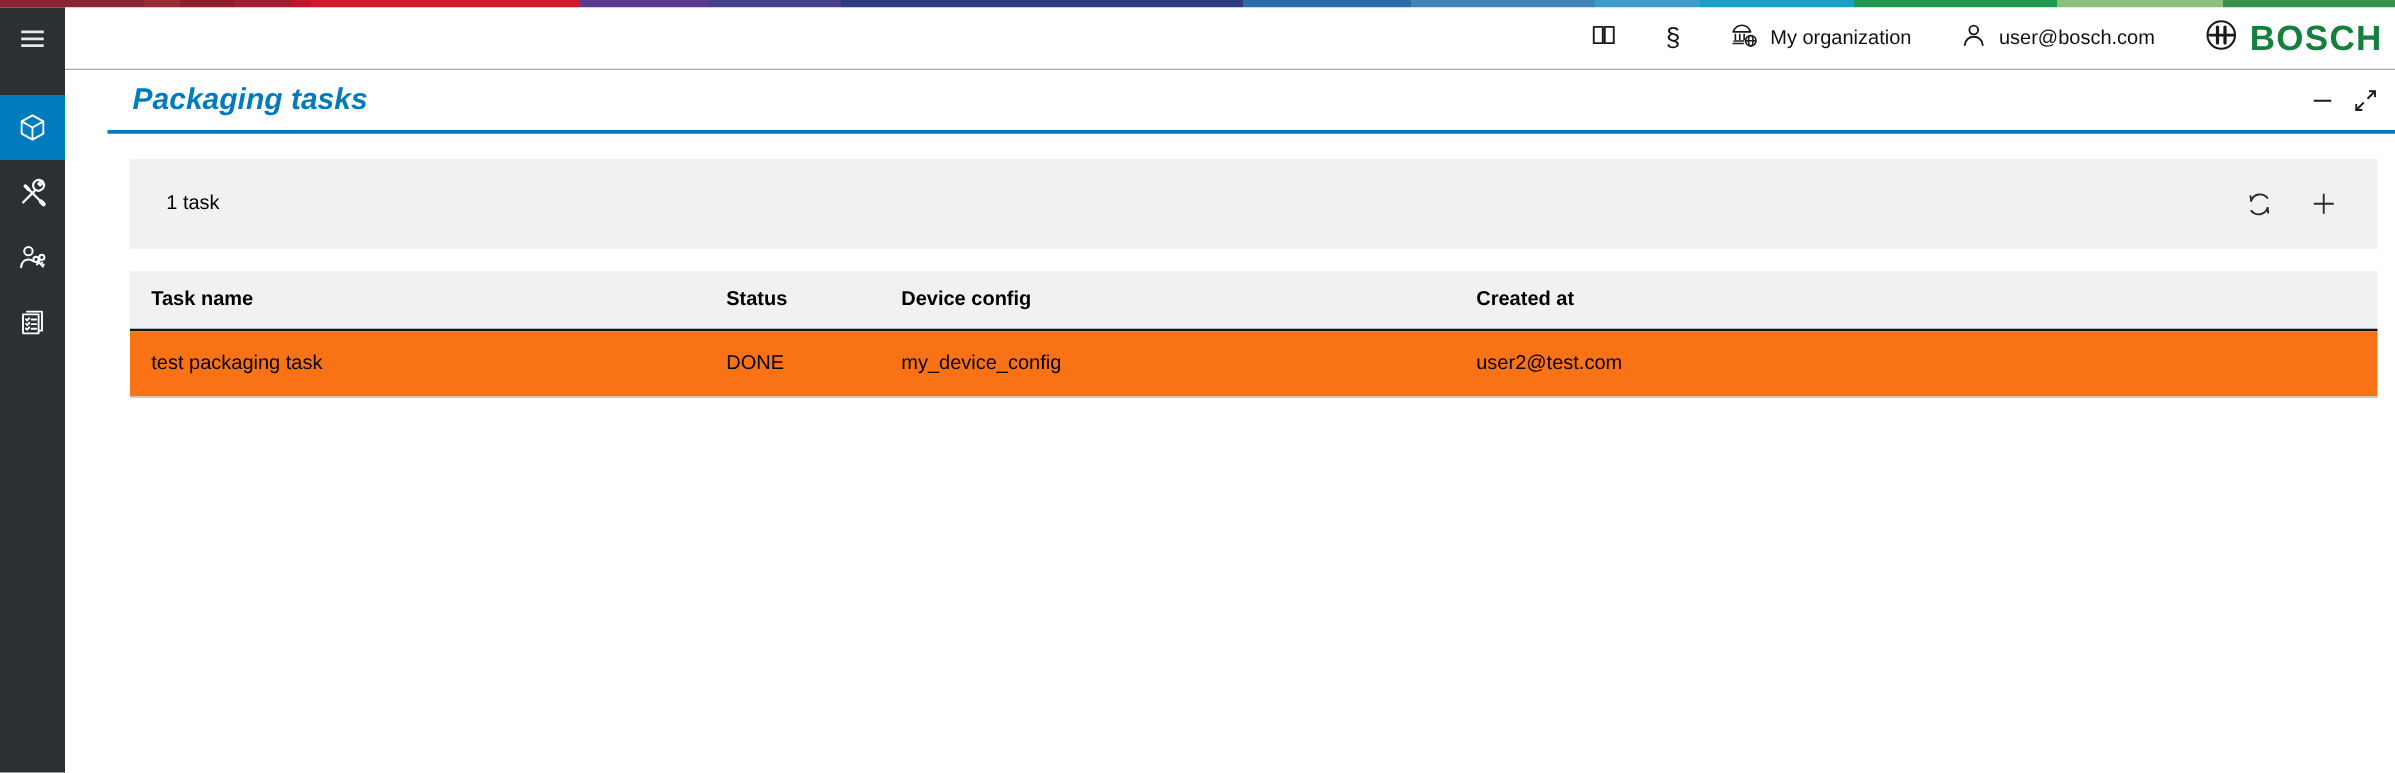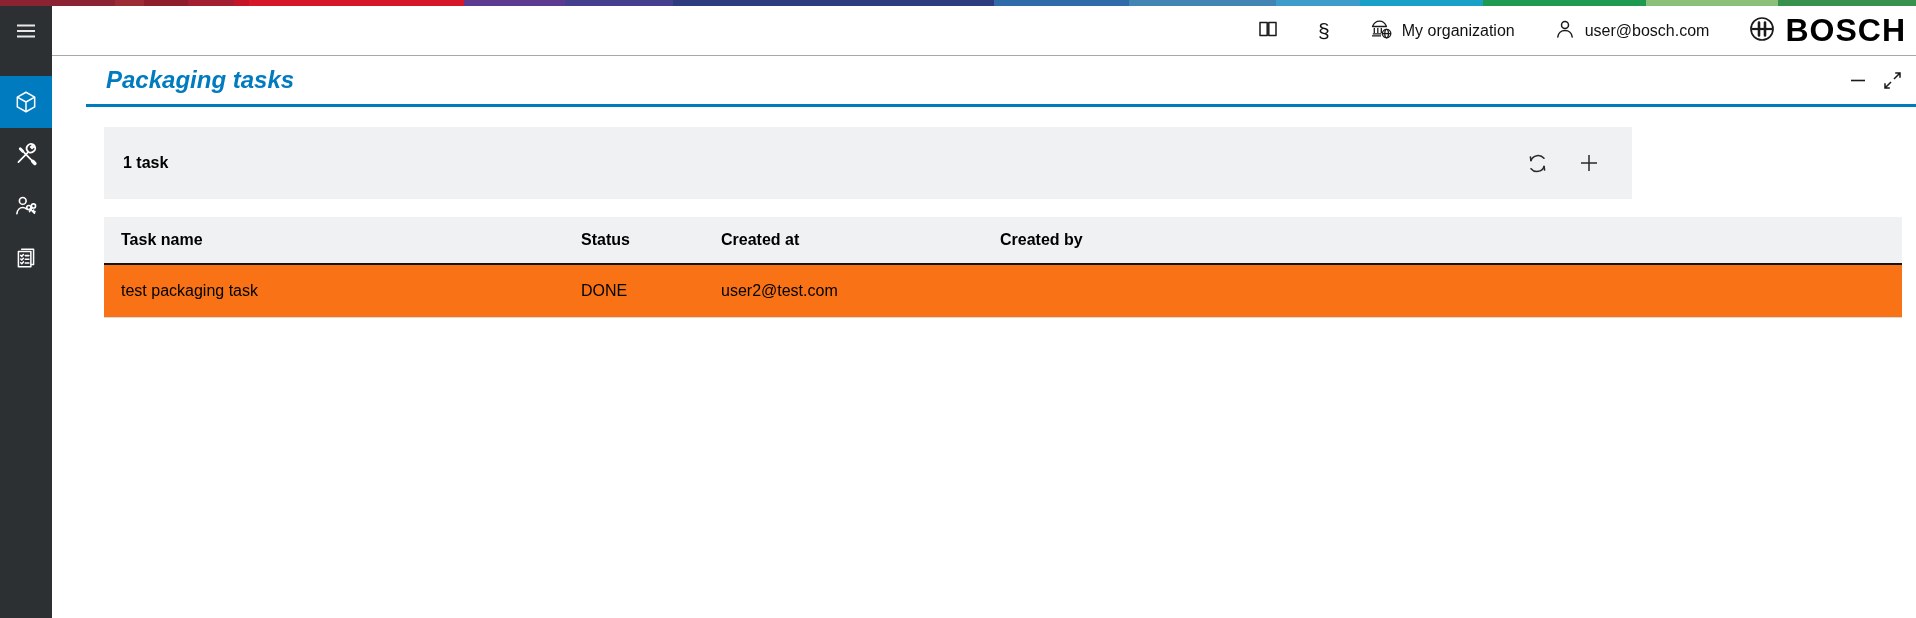--- a/index.html
+++ b/index.html
@@ -44,41 +44,40 @@
     display:flex; align-items:center; justify-content:flex-end;
     gap:38px; padding-right:10px;
   }
   .hdr-btn {
     background:none; border:none; cursor:pointer; display:flex;
     align-items:center; gap:8px; font-family:inherit; font-size:16px; color:#111;
   }
   .hdr-paragraph { font-size:21px; color:#111; line-height:1; }
   .brand { display:flex; align-items:center; gap:8px; }
   .brand-word {
-    font-size:32px; font-weight:bold; color:#000000; letter-spacing:1px;
+    font-size:28px; font-weight:bold; color:#15803d; letter-spacing:1px;
     font-family:"Liberation Sans", sans-serif;
   }
   
   .title-bar {
     position:absolute; top:56px; left:52px; right:0; height:51px;
   }
   .title-bar-inner {
     margin-left:34px; height:100%; border-bottom:3px solid #007bc0;
     display:flex; align-items:center; justify-content:space-between;
     padding:0 14px 0 20px;
   }
   .page-title { font-size:24px; font-weight:bold; color:#007bc0;font-style:italic; }
   .panel-controls { display:flex; align-items:center; gap:16px; }
   .icon-btn { background:none; border:none; cursor:pointer; display:flex; align-items:center; }
   
   .toolbar {
-    position:absolute; top:127px; left:104px; width:1528px; height:72px;
+    position:absolute; top:127px; left:104px; width:1798px; height:72px;
     background:#eff1f2; display:flex; align-items:center;
-    padding:0 30px 0 19px;
-    font-weight:bold;
+    padding:0 30px 0 29px;
   }
   .task-count { font-size:16px; color:#000; }
   .toolbar-actions { margin-left:auto; display:flex; align-items:center; gap:26px; }
   
   .task-table { position:absolute; top:217px; left:104px; width:1798px; }
   .t-head {
     display:flex; height:48px; background:#eff1f2; align-items:center;
     border-bottom:2px solid #141414;
   }
   .t-row {
@@ -231,21 +230,22 @@
         <path d="M13 5v16M5 13h16"></path>
       </svg>
     </button>
   </div>
 </div>
 
 <div class="task-table">
   <div class="t-head">
     <div class="cell col-task">Task name</div>
     <div class="cell col-status">Status</div>
+    <div class="cell col-device">Device config</div>
     <div class="cell col-cat">Created at</div>
-    <div class="cell col-cby">Created by</div>
   </div>
   <div class="t-row">
     <div class="cell col-task">test packaging task</div>
     <div class="cell col-status">DONE</div>
+    <div class="cell col-device">my_device_config</div>
     <div class="cell col-cby">user2@test.com</div>
   </div>
 </div>
 
 </body></html>

